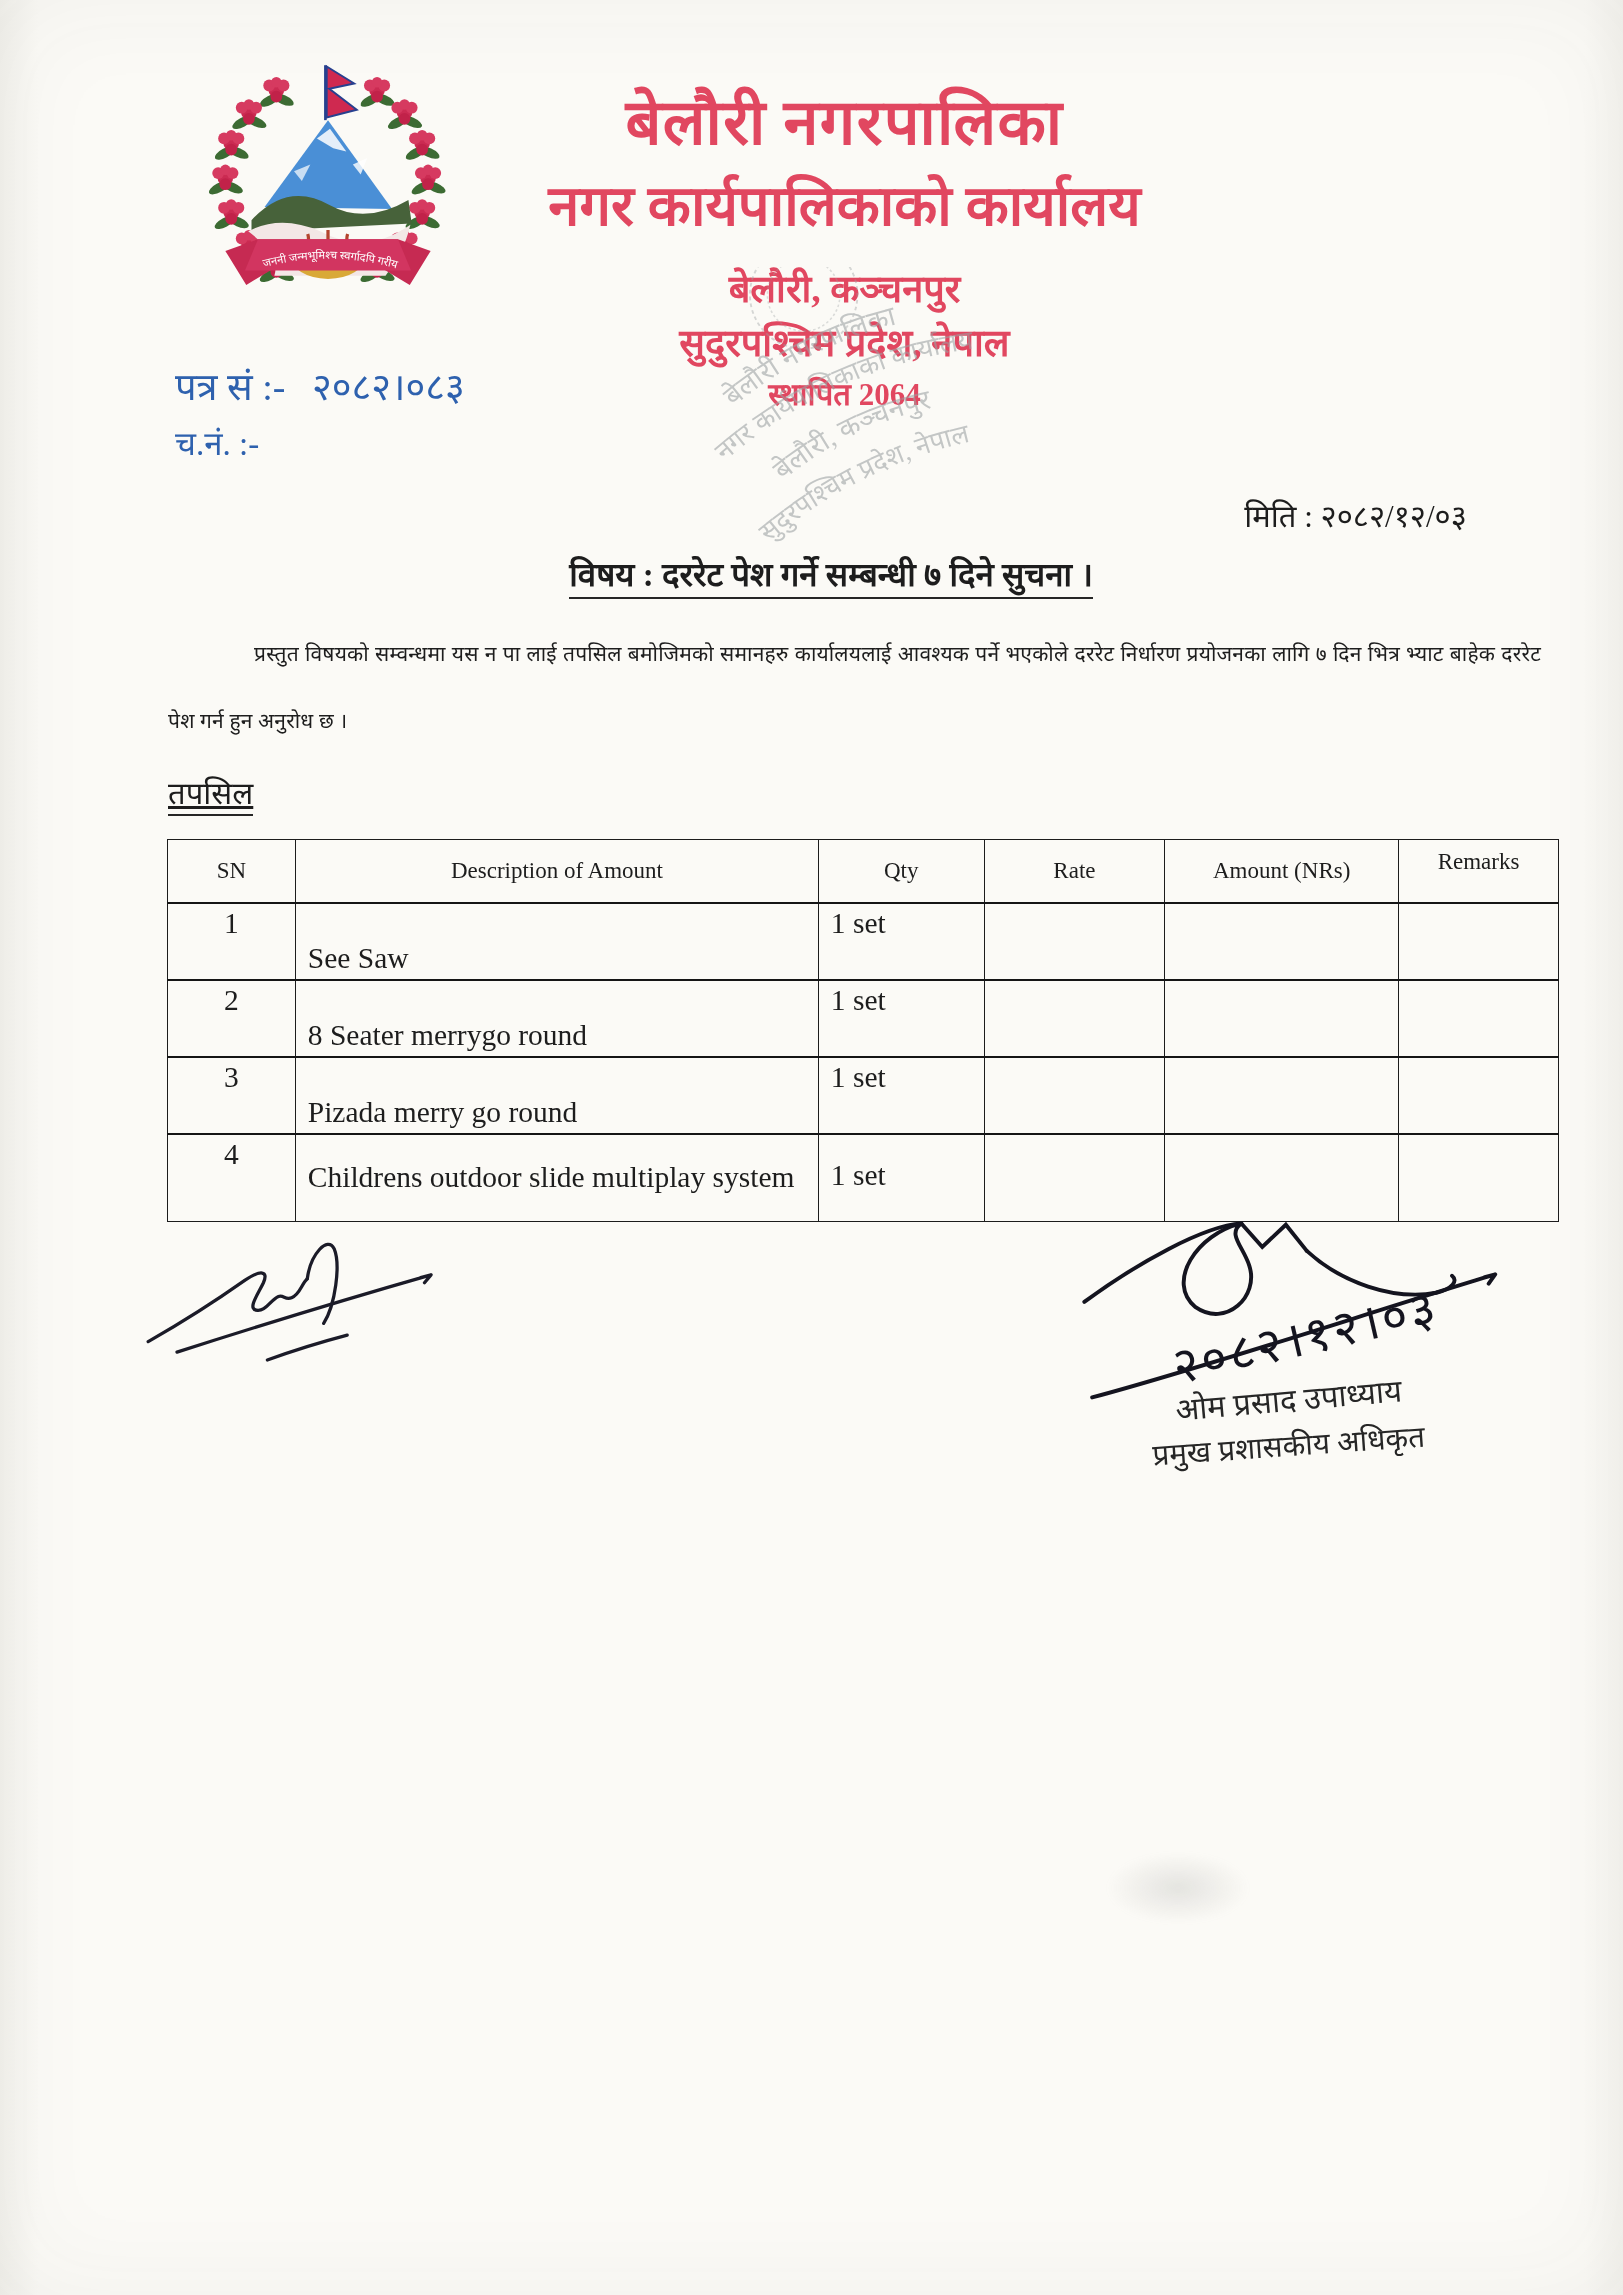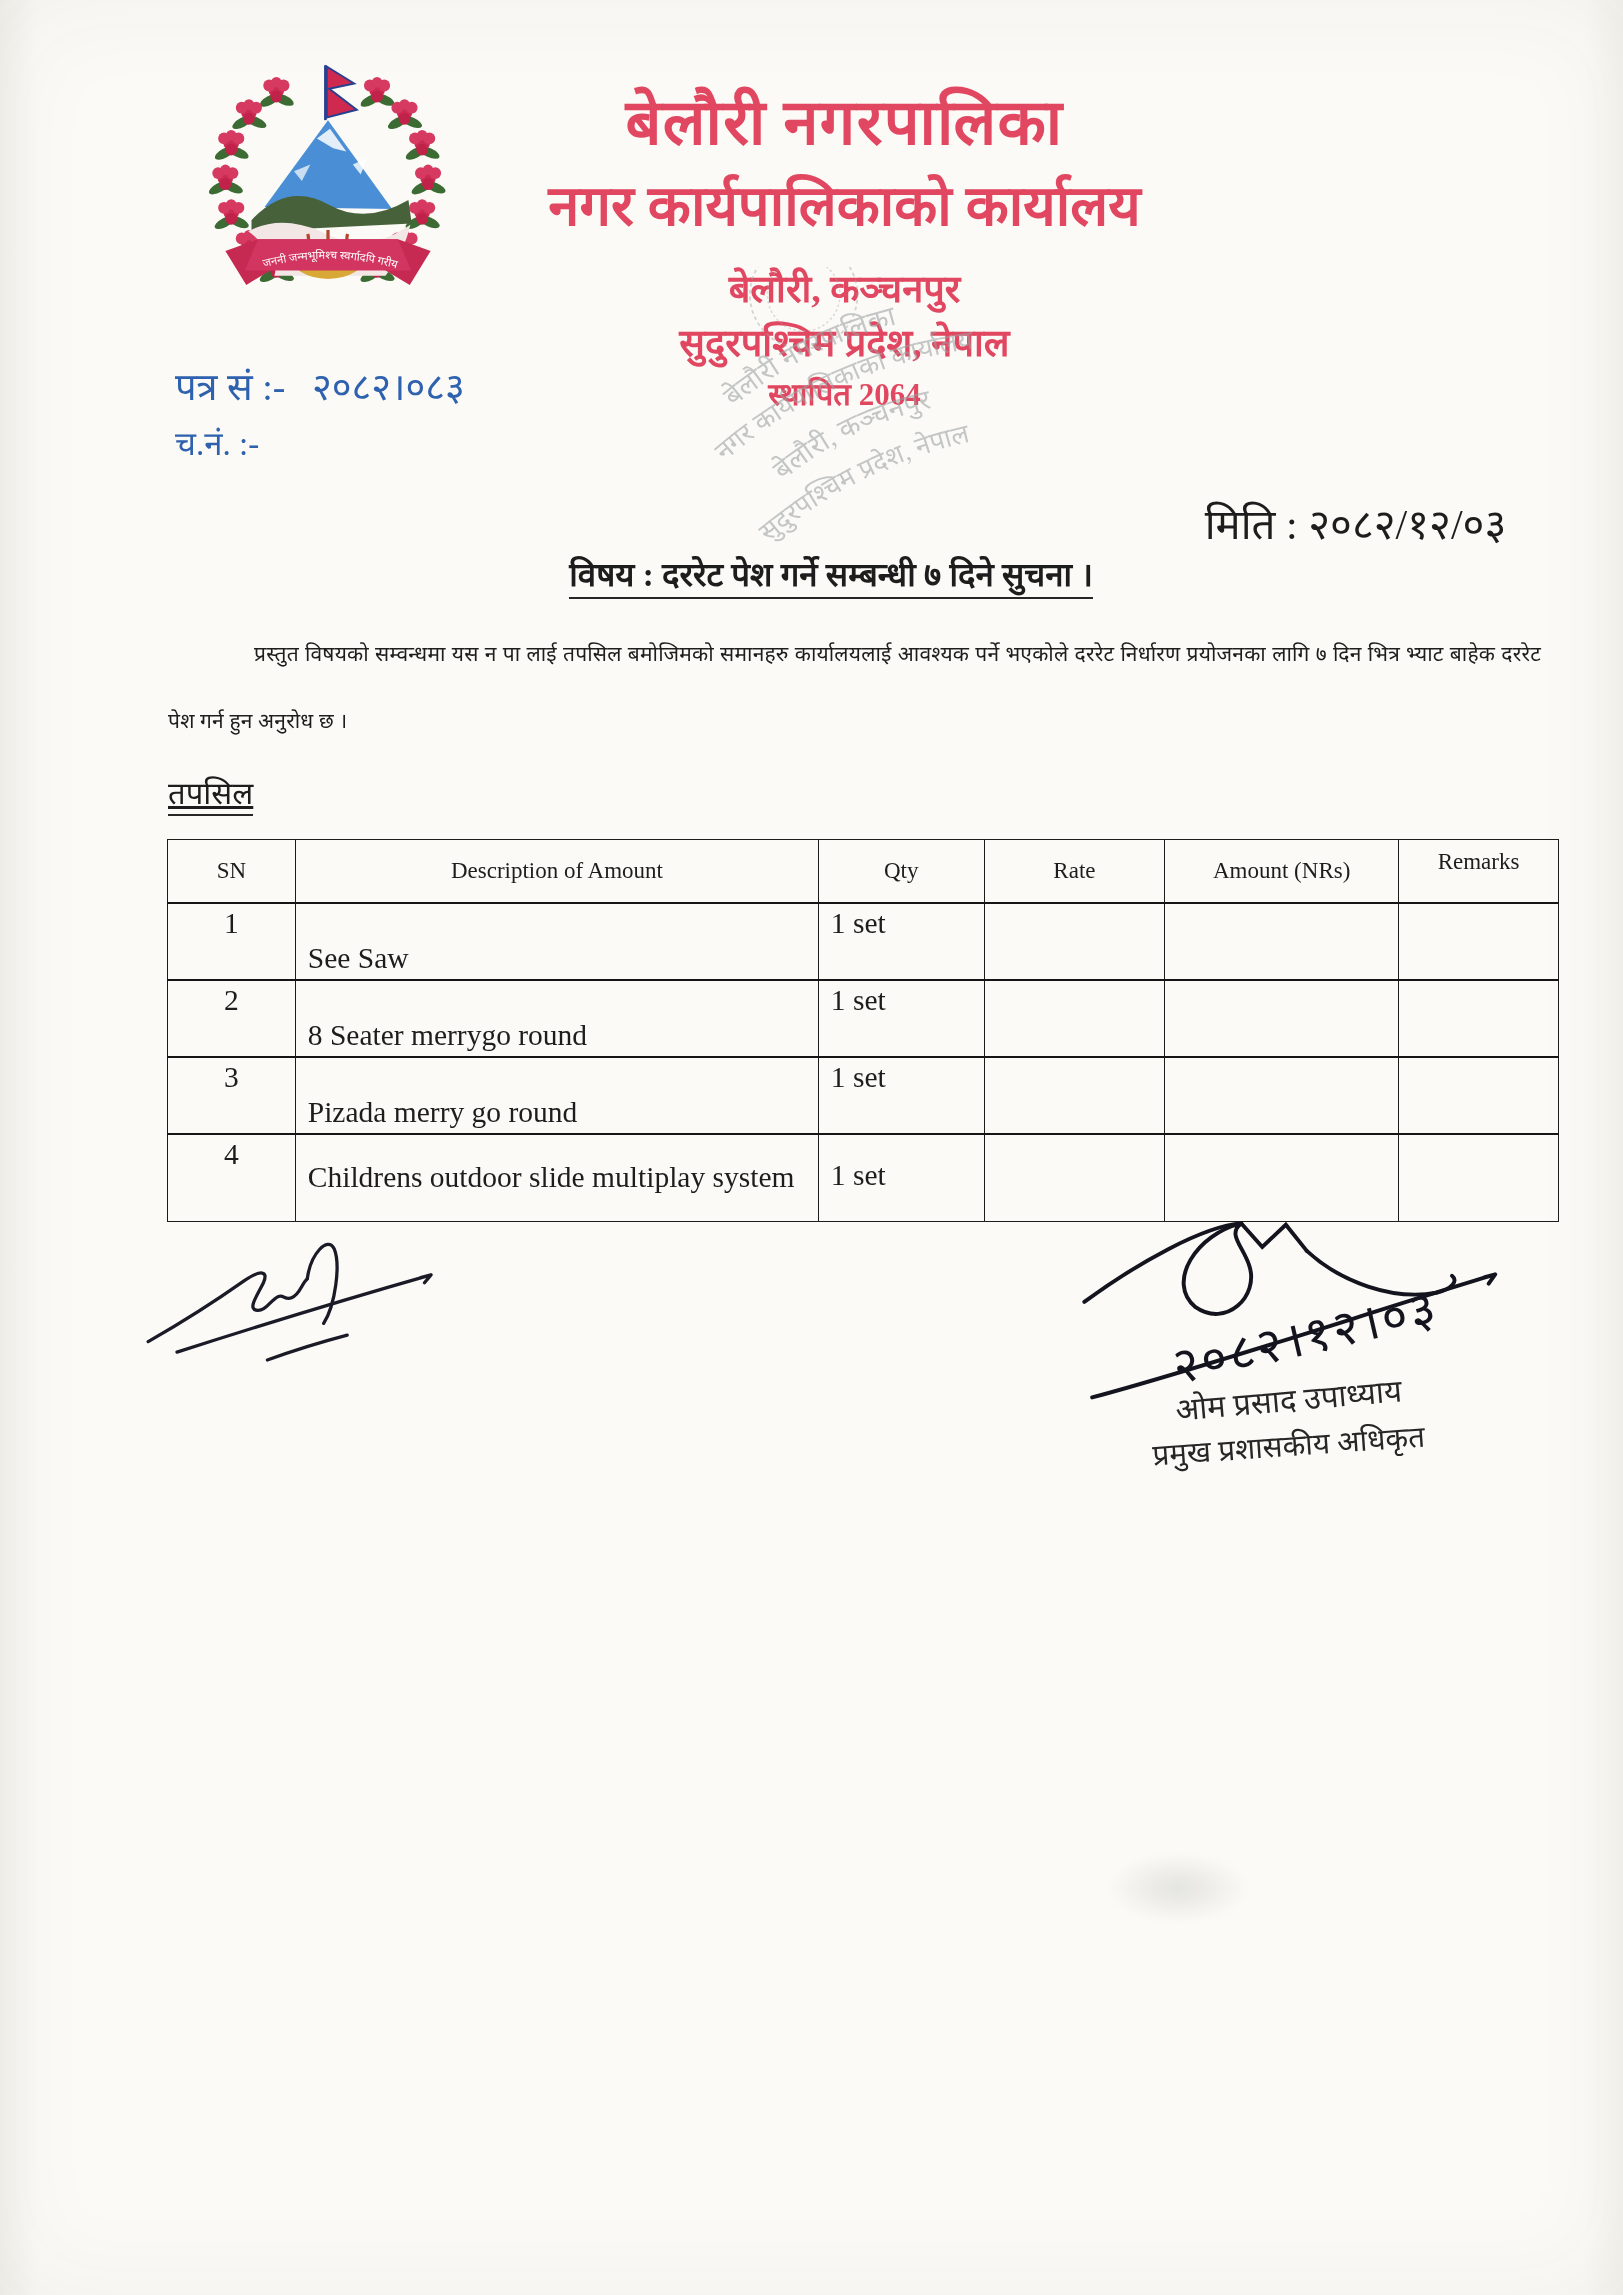--- a/index.html
+++ b/index.html
@@ -15,21 +15,21 @@
   .hdr-center{left:406px; width:877px; text-align:center;}
   .red{color:#e14760;}
   .t1{top:77px; font-size:63px; font-weight:bold; letter-spacing:1.3px;}
   .t2{top:165px; font-size:56px; font-weight:bold;}
   .t3{top:261px; font-size:38px; font-weight:bold;}
   .t4{top:315px; font-size:38px; font-weight:bold;}
   .t5{top:372px; font-size:31px; font-weight:bold;}
   .blue{color:#2e61ae;}
   .letter-no{left:175px; top:359px; font-size:38px;}
   .ch-no{left:175px; top:420px; font-size:33px;}
-  .date-line{left:1172px; top:494px; width:367px; text-align:center; font-size:42px;}
+  .date-line{left:1172px; top:494px; width:367px; text-align:center; font-size:31px;}
   .subject{left:19.6px; top:551px; width:1623px; text-align:center; font-size:33px; font-weight:bold;}
   .subject span{border-bottom:2px solid #262626; padding-bottom:3.9px;margin-top:20px;}
   .para{left:168px; top:621px; width:1373px; font-size:21px; line-height:67px;
         text-align:justify; text-indent:86px; letter-spacing:0.2px;}
   .tapasil{left:168px; top:771px; font-size:31px;}
   .tapasil span{border-bottom:2px solid #262626; padding-bottom:2.6px;text-decoration:underline;}
   
   table.rates{left:167px; top:839px; position:absolute; width:1392px;
     border-collapse:collapse; font-size:29.5px; table-layout:fixed;}
   table.rates th, table.rates td{border:1.6px solid #1c1c1c; padding:3.9px 11.8px; overflow:hidden;}

